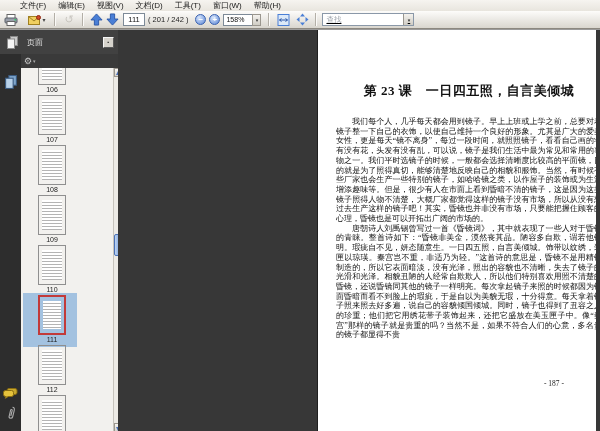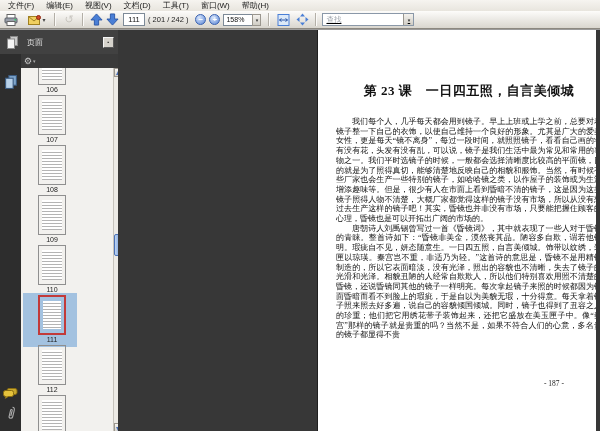--- a/index.html
+++ b/index.html
@@ -3,21 +3,21 @@
 <meta charset="utf-8">
 <style>
   html,body{margin:0;padding:0;}
   body{width:600px;height:431px;overflow:hidden;background:#d4d0c8;
        font-family:"Liberation Sans","DejaVu Sans",sans-serif;}
   .app{position:relative;width:600px;height:431px;overflow:hidden;}
 
   
   .menubar{position:absolute;left:0;top:0;width:600px;height:11px;
     background:linear-gradient(#f6f4f0,#e8e5de);display:flex;align-items:center;
-    font-size:8px;color:#1a1a1a;padding-left:2px;box-sizing:border-box;text-align:right;}
+    font-size:8px;color:#1a1a1a;padding-left:14px;box-sizing:border-box;text-align:right;}
   .menu-item{padding:0 6px;line-height:11px;cursor:default;}
 
   
   .toolbar{position:absolute;left:0;top:11px;width:600px;height:18px;
     background:linear-gradient(#fdfcfa,#d9d6cf);border-bottom:1px solid #8c8880;
     display:flex;align-items:center;box-sizing:border-box;}
   .tbtn{border:none;background:transparent;padding:0;margin:0;height:16px;display:flex;
     align-items:center;justify-content:center;}
   .tbtn.disabled{opacity:.45;}
   .tsep{width:1px;height:13px;background:#b3afa7;border-right:1px solid #fbfaf8;}

